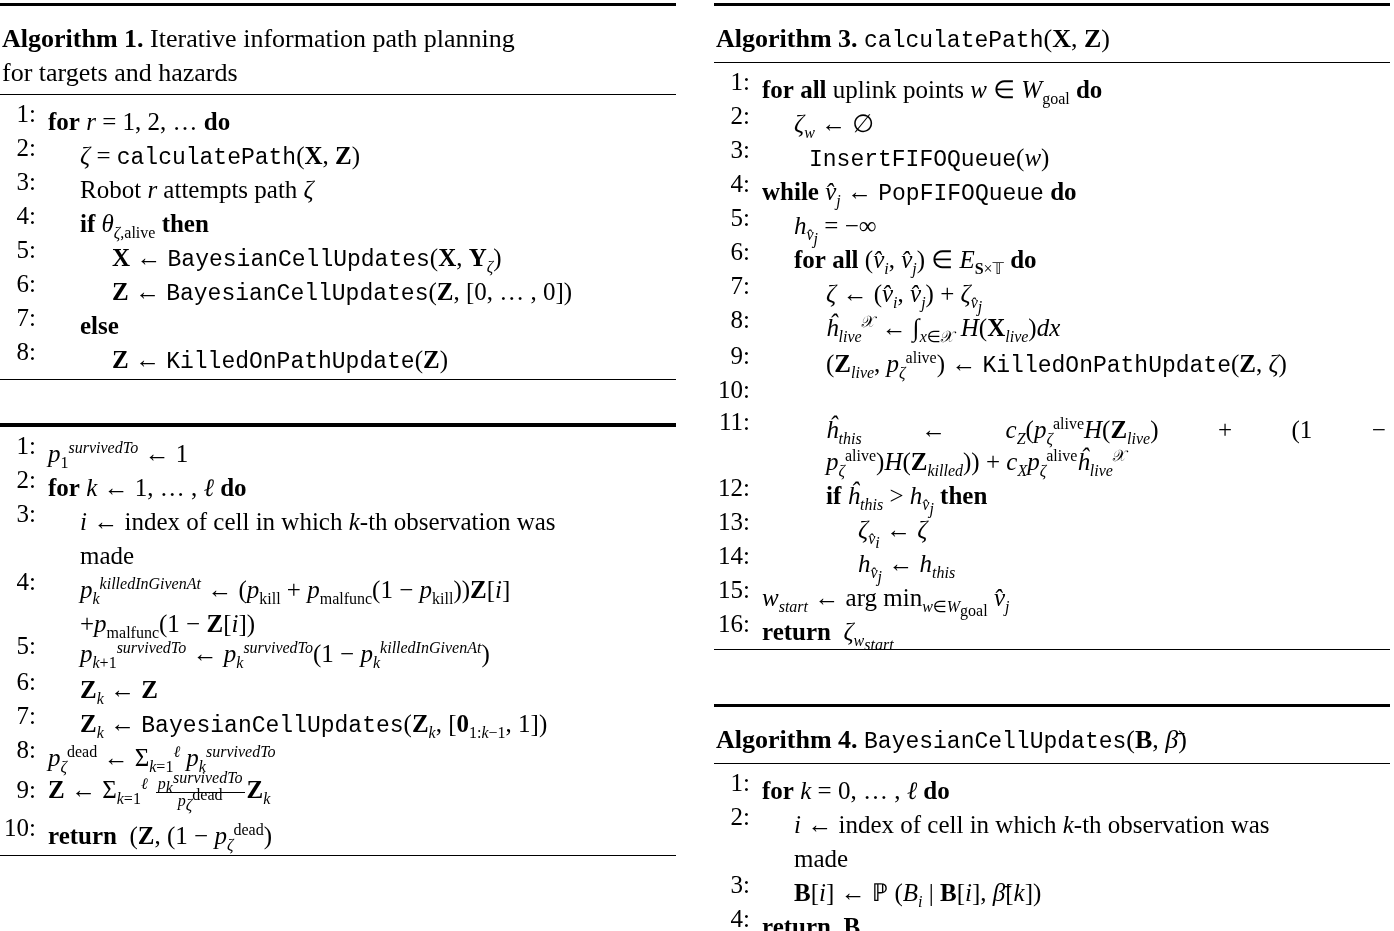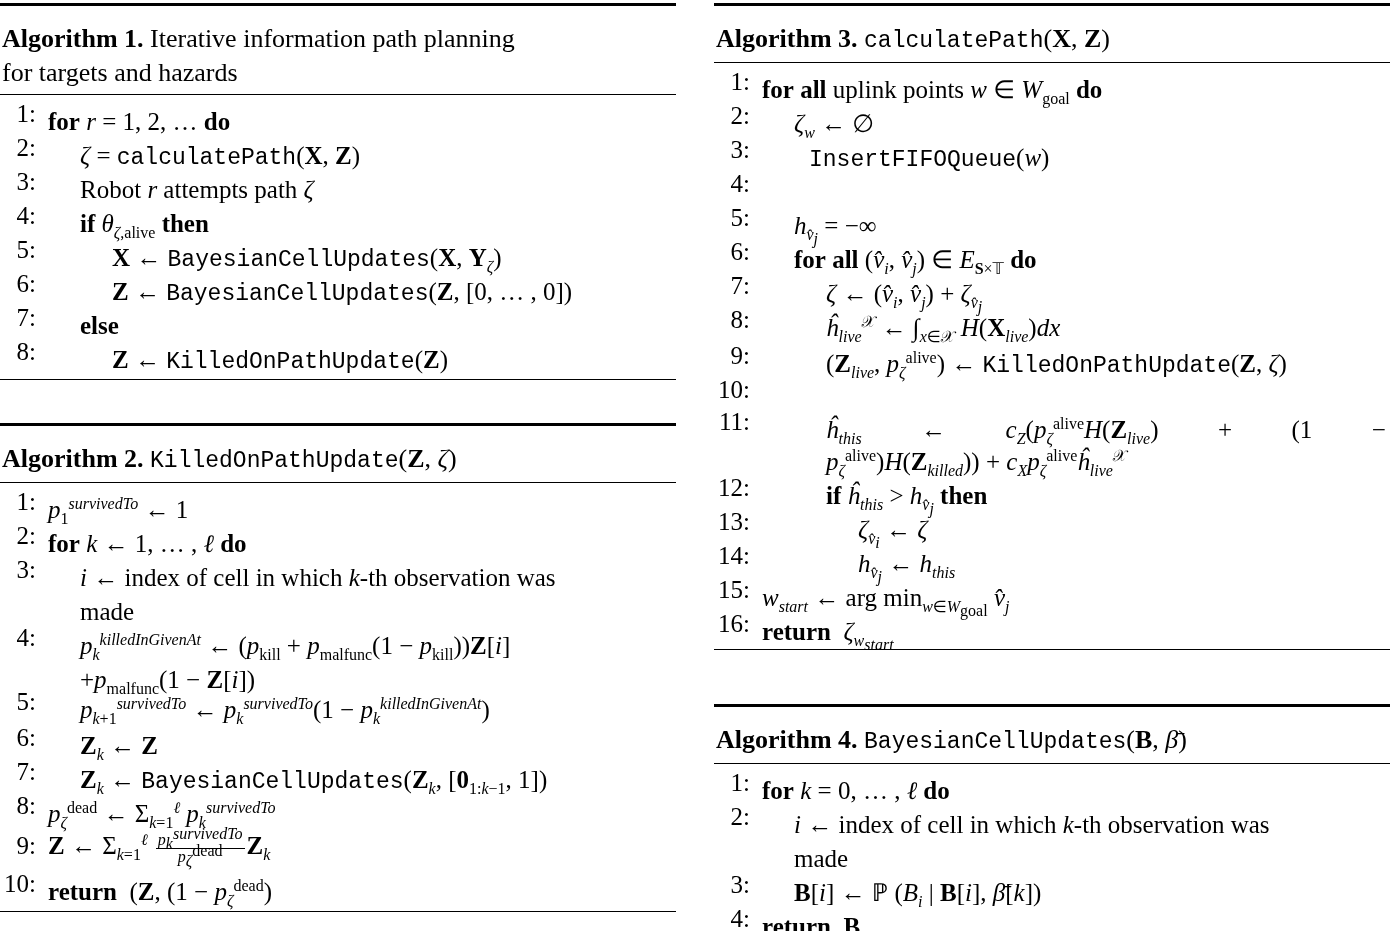--- a/index.html
+++ b/index.html
@@ -61,24 +61,20 @@
     <div class="line" style="height:34px;">
       <span class="ln">8:</span>
       <span class="body" style="left:112px;"><b>Z</b> ← <span class="tt">KilledOnPathUpdate</span>(<b>Z</b>)</span>
     </div>
   </div>
   <div class="rule" style="margin-top:10px;"></div>
 </div>
 
 <div class="algo" style="left:0; top:423px; width:676px;">
   <div class="rule-thick"></div>
-  <div class="caption">
-    <b>Algorithm 2.</b>
-    <span class="tt">KilledOnPathUpdate</span>(<b>Z</b>, <i>ζ</i>)
-  </div>
   <div class="rule"></div>
   <div class="lines">
     <div class="line" style="height:34px;">
       <span class="ln">1:</span>
       <span class="body" style="left:48px;"><i>p</i><sub>1</sub><sup><i>survivedTo</i></sup> ← 1</span>
     </div>
     <div class="line" style="height:34px;">
       <span class="ln">2:</span>
       <span class="body" style="left:48px;"><span class="kw">for</span> <i>k</i> ← 1, … , <i>ℓ</i> <span class="kw">do</span></span>
     </div>
@@ -143,20 +139,21 @@
     <div class="line" style="height:34px;">
       <span class="ln">2:</span>
       <span class="body" style="left:80px;"><i>ζ</i><sub><i>w</i></sub> ← ∅</span>
     </div>
     <div class="line" style="height:34px;">
       <span class="ln">3:</span>
       <span class="body" style="left:80px;margin-left:15px;"><span class="tt">InsertFIFOQueue</span>(<i>w</i>)</span>
     </div>
     <div class="line" style="height:34px;">
       <span class="ln">4:</span>
+      <span class="body" style="left:48px;"><span class="kw">while</span> <i>v̂</i><sub><i>j</i></sub> ← <span class="tt">PopFIFOQueue</span> <span class="kw">do</span></span>
     </div>
     <div class="line" style="height:34px;">
       <span class="ln">5:</span>
       <span class="body" style="left:80px;"><i>h</i><sub><i>v̂<sub>j</sub></i></sub> = −∞</span>
     </div>
     <div class="line" style="height:34px;">
       <span class="ln">6:</span>
       <span class="body" style="left:80px;"><span class="kw">for</span> <span class="kw">all</span> (<i>v̂</i><sub><i>i</i></sub>, <i>v̂</i><sub><i>j</i></sub>) ∈ <i>E</i><sub><b>S</b>×𝕋</sub> <span class="kw">do</span></span>
     </div>
     <div class="line" style="height:34px;">

